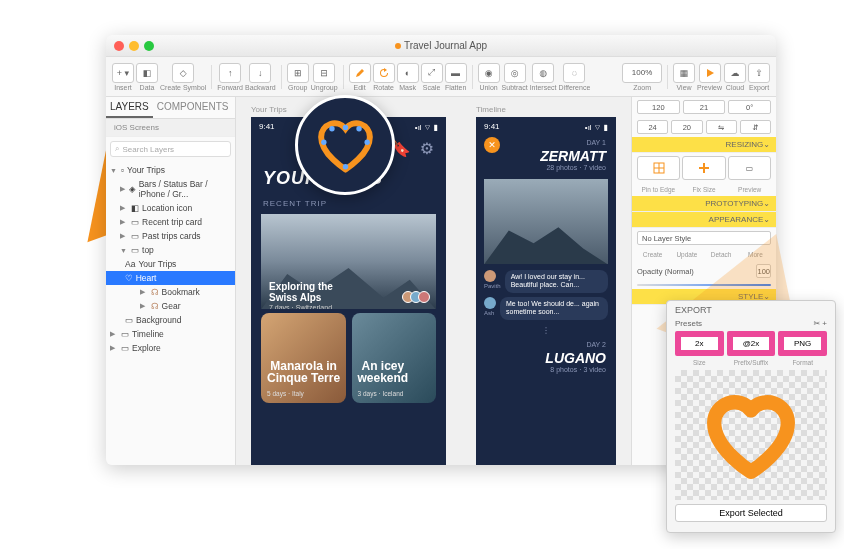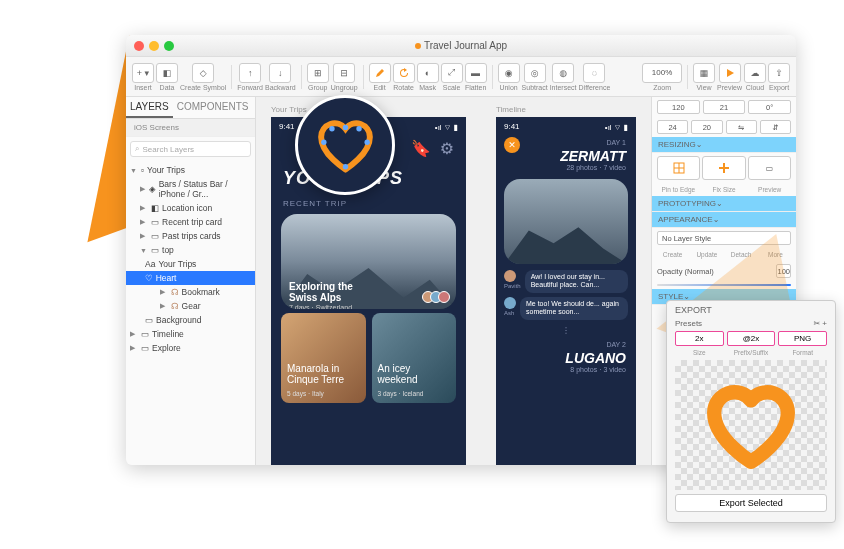--- a/index.html
+++ b/index.html
@@ -2,21 +2,21 @@
 <html><head>
 <meta charset="utf-8">
 <style>
 * { box-sizing: border-box; margin: 0; padding: 0; font-family: -apple-system, BlinkMacSystemFont, "Helvetica Neue", Arial, sans-serif; }
 body { background: #fff; width: 844px; height: 549px; position: relative; overflow: hidden; }
 
 
 .triangle1 { position: absolute; left: 50px; top: 30px; width: 0; height: 0; border-left: 110px solid transparent; border-right: 110px solid transparent; border-bottom: 180px solid #f7931e; transform: rotate(-20deg); z-index:0; }
 .triangle2 { position: absolute; right: 10px; top: 230px; width: 0; height: 0; border-left: 80px solid transparent; border-right: 80px solid transparent; border-bottom: 130px solid rgba(247,147,30,0.25); transform: rotate(20deg); z-index:3; }
 
-.window { position: absolute; left: 126px; top: 35px; width: 670px; height: 430px; background: #f0f0f0; border-radius: 6px; box-shadow: 0 4px 20px rgba(0,0,0,0.2); overflow: hidden; z-index:1; }
+.window { position: absolute; left: 106px; top: 35px; width: 670px; height: 430px; background: #f0f0f0; border-radius: 6px; box-shadow: 0 4px 20px rgba(0,0,0,0.2); overflow: hidden; z-index:1; }
 
 
 .titlebar { height: 22px; background: linear-gradient(#f9f9f9,#e8e8e8); display:flex; align-items:center; position:relative; border-bottom:1px solid #ddd; }
 .traffic { display:flex; gap:5px; margin-left:8px; }
 .tl { width:10px; height:10px; border-radius:50%; }
 .tl.r{background:#ff5f57;} .tl.y{background:#ffbd2e;} .tl.g{background:#28c940;}
 .titlebar .title { position:absolute; left:50%; transform:translateX(-50%); font-size:10px; color:#555; }
 .title-dot { width:6px; height:6px; border-radius:50%; background:#f7931e; display:inline-block; margin-right:3px; vertical-align:middle;}
 
 
@@ -46,58 +46,58 @@
 
 
 .canvas { flex:1; background:#f0f0f0; position:relative; overflow:hidden; }
 .artboard-label { position:absolute; font-size:8px; color:#999; }
 .artboard { position:absolute; background:#1a2744; border-radius:0; overflow:hidden; color:#fff; }
 .ab1 { left:15px; top:20px; width:195px; height:380px; }
 .ab2 { left:240px; top:20px; width:140px; height:380px; }
 .statusbar { display:flex; justify-content:space-between; padding:5px 8px; font-size:8px; }
 .big-title { font-size:18px; font-weight:800; padding:8px 12px; font-style:italic; letter-spacing:1px;}
 .section-title { font-size:8px; color:#8a95b5; padding:2px 12px; letter-spacing:1px;}
-.card { margin:4px 10px; border-radius:16px; overflow:hidden; position:relative; }
+.card { margin:4px 10px; border-radius:0; overflow:hidden; position:relative; }
 .card .img { background:linear-gradient(135deg,#6b7b8c,#3a4a5a); height:70px; position:relative; }
 .card .label { position:absolute; left:8px; bottom:6px; font-size:10px; font-weight:700; line-height:1.1; }
 .past-row { display:flex; gap:6px; padding:0 10px; }
 .past-card { flex:1; height:90px; border-radius:8px; background:linear-gradient(135deg,#8a7560,#5a4a3a); position:relative; overflow:hidden;}
-.past-card .lbl { position:absolute; left:6px; bottom:18px; font-size:10px; font-weight:400; line-height:1.05; }
+.past-card .lbl { position:absolute; left:6px; bottom:18px; font-size:12px; font-weight:700; line-height:1.05;text-align:center; }
 .past-card .sub { position:absolute; left:6px; bottom:6px; font-size:6.5px; color:#ddd; }
 
 .day-lbl { text-align:right; padding:2px 10px; font-size:7px; color:#8a95b5;}
 .city { text-align:right; padding:0 10px; font-size:14px; font-weight:800; font-style:italic;}
 .meta { text-align:right; padding:0 10px 4px; font-size:7px; color:#8a95b5;}
 .comment { display:flex; gap:4px; padding:2px 8px; align-items:flex-start;}
 .avatar { width:12px; height:12px; border-radius:50%; background:#c97; flex-shrink:0;}
 .bubble { background:#2a3a5a; border-radius:8px; padding:3px 6px; font-size:7px; line-height:1.2; flex:1;}
 .user-name{font-size:6px;color:#8a95b5;margin-top:1px;}
 .close-btn{position:absolute;left:8px;top:20px;width:16px;height:16px;border-radius:50%;background:#f7931e;display:flex;align-items:center;justify-content:center;font-size:9px;}
 
 
 .heart-circle { position:absolute; left:295px; top:95px; width:100px; height:100px; border-radius:50%; background:#1a2744; box-shadow:0 4px 15px rgba(0,0,0,0.3); display:flex; align-items:center; justify-content:center; z-index:2; border:3px solid #fff;}
 .heart-circle svg { width:65px; height:60px; }
 
 
 .inspector { width:145px; background:#fafafa; border-left:1px solid #ddd; font-size:8px; color:#555; overflow:hidden;}
 .insp-row { display:flex; gap:3px; padding:3px 5px; align-items:center;}
 .insp-field { flex:1; height:14px; border:1px solid #ccc; border-radius:2px; background:#fff; display:flex; align-items:center; justify-content:center; font-size:7.5px;}
-.insp-header { padding:3px 6px; font-size:8px; color:#666; background:#7dd3fc; display:flex; justify-content:flex-start; border-bottom:1px solid #eee;}
+.insp-header { padding:3px 6px; font-size:8px; color:#666; background:#fde047; display:flex; justify-content:flex-end; border-bottom:1px solid #eee;}
 .insp-btns { display:flex; gap:2px; padding:3px 5px;}
 .insp-btns div { flex:1; height:24px; border:1px solid #ccc; border-radius:3px; background:#fff; display:flex; align-items:center; justify-content:center;}
 .insp-sub{font-size:6.5px;color:#999;text-align:center;}
 
 
 .export-panel { position:absolute; right:8px; top:300px; width:170px; background:#f5f5f5; border:1px solid #ccc; border-radius:4px; box-shadow:0 4px 15px rgba(0,0,0,0.2); z-index:4; padding-bottom:8px;}
 .export-panel .hdr { padding:4px 8px; font-size:9px; color:#666;}
 .export-panel .preview { margin:4px 8px; height:130px; background-image:linear-gradient(45deg,#ddd 25%,transparent 25%),linear-gradient(-45deg,#ddd 25%,transparent 25%),linear-gradient(45deg,transparent 75%,#ddd 75%),linear-gradient(-45deg,transparent 75%,#ddd 75%); background-size:12px 12px; background-position:0 0,0 6px,6px -6px,-6px 0; display:flex; align-items:center; justify-content:center;}
 .export-panel .preview svg{width:100px;height:90px;}
 .exp-btn { margin:2px 8px; padding:3px; border:1px solid #ccc; border-radius:3px; background:#fff; text-align:center; font-size:9px;}
 .preset-row { display:flex; gap:3px; padding:3px 8px; font-size:8px; }
-.preset-row div{flex:1;border:1px solid #ec4899;border-radius:2px;background:#fff;text-align:center;padding:2px 0;}
+.preset-row div{flex:1;border:6px solid #ec4899;border-radius:2px;background:#fff;text-align:center;padding:2px 0;}
 .preset-sub{display:flex;gap:3px;padding:0 8px;font-size:6.5px;color:#999;}
 .preset-sub span{flex:1;text-align:center;}
 
 .mountain-svg { position:absolute; bottom:0; left:0; width:100%; height:50%; }
 </style>
 </head>
 <body>
 
 <div class="triangle1"></div>
 <div class="triangle2"></div>

